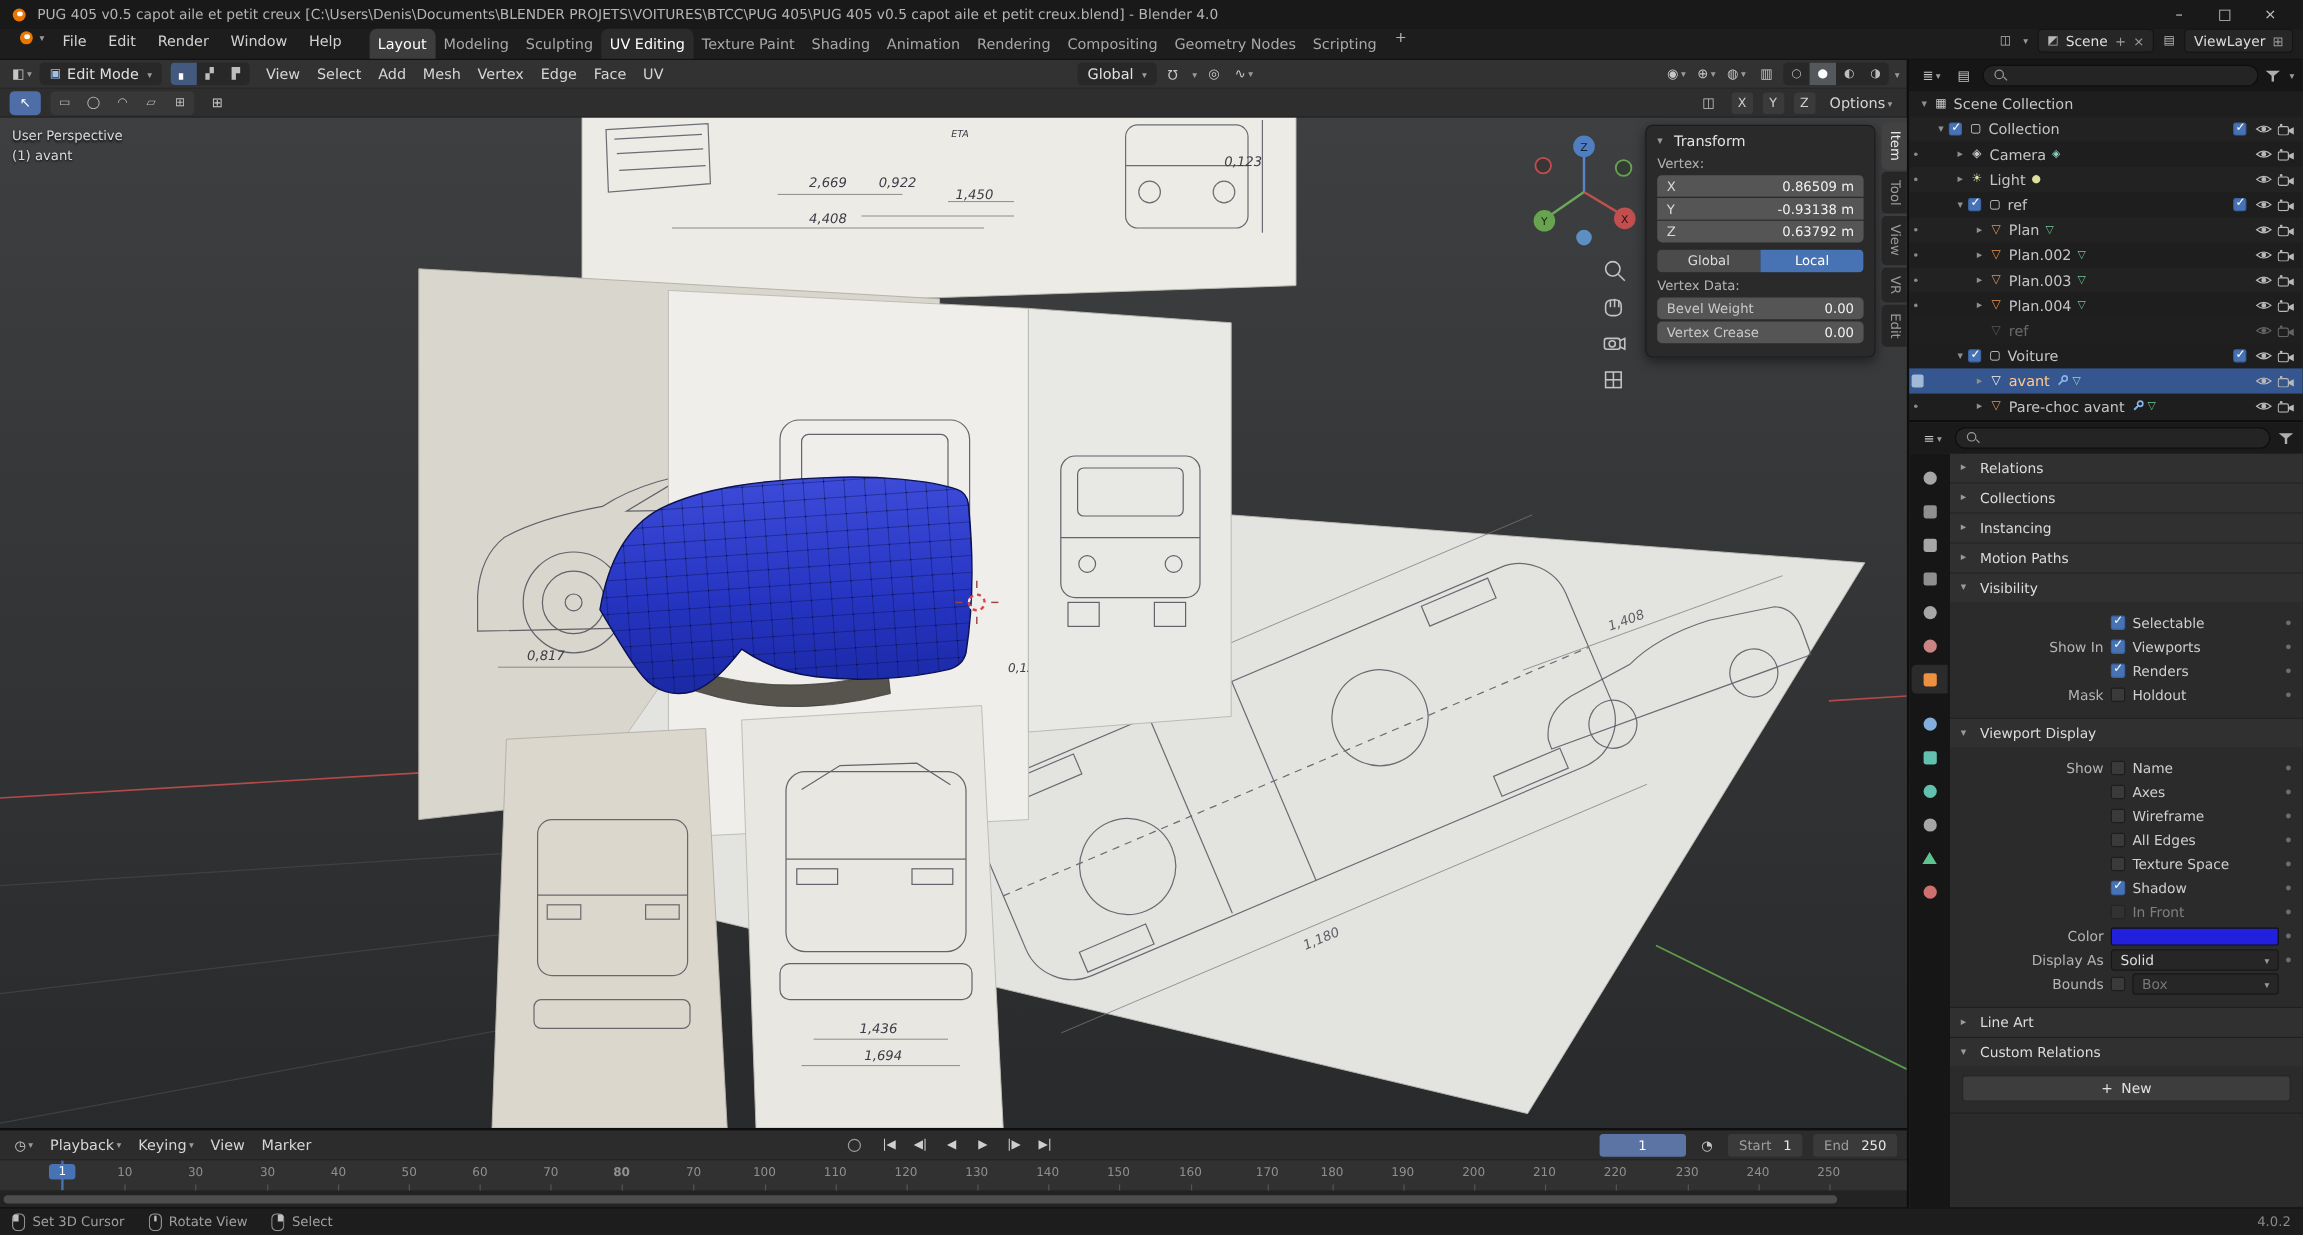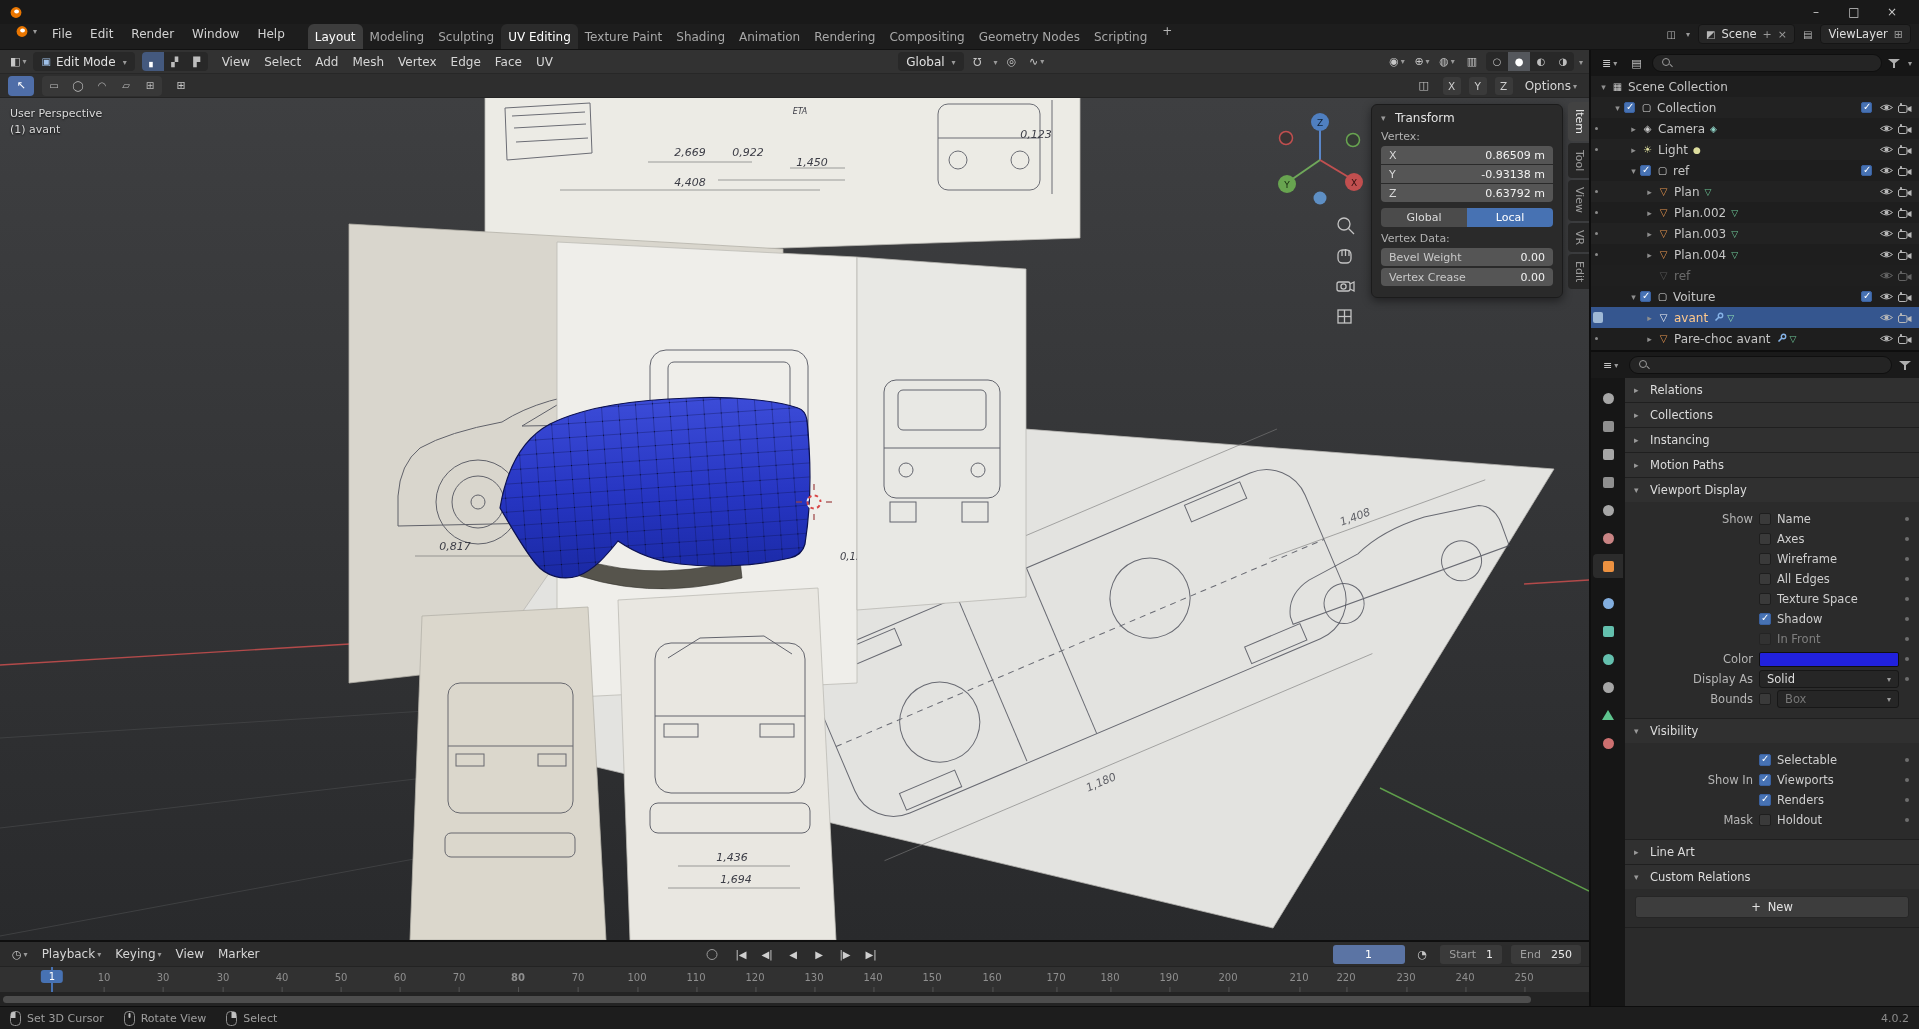--- a/index.html
+++ b/index.html
@@ -173,20 +173,21 @@
 </head>
 <body>
 
 <div class="titlebar">
   <span style="display:flex">
     <svg width="15" height="13">
         <circle cx="8" cy="6.5" r="5.4" fill="#ea7600"></circle>
         <ellipse cx="8.6" cy="5.6" rx="2.4" ry="2" fill="#fff"></ellipse>
       </svg>
   </span>
+  <span class="title-text">PUG 405 v0.5 capot aile et petit creux [C:\Users\Denis\Documents\BLENDER PROJETS\VOITURES\BTCC\PUG 405\PUG 405 v0.5 capot aile et petit creux.blend] - Blender 4.0</span>
   <span class="win-controls">
     <span class="win-btn">–</span>
     <span class="win-btn">□</span>
     <span class="win-btn">×</span>
   </span>
 </div>
 
 <div class="menubar">
   <span class="app-icon">
     <svg width="15" height="13">
@@ -649,21 +650,21 @@
             <span class="tick" style="left: 696px;">110</span>
             <span class="tick" style="left: 755px;">120</span>
             <span class="tick" style="left: 814px;">130</span>
             <span class="tick" style="left: 873px;">140</span>
             <span class="tick" style="left: 932px;">150</span>
             <span class="tick" style="left: 992px;">160</span>
             <span class="tick" style="left: 1056px;">170</span>
             <span class="tick" style="left: 1110px;">180</span>
             <span class="tick" style="left: 1169px;">190</span>
             <span class="tick" style="left: 1228px;">200</span>
-            <span class="tick" style="left: 1287px; margin-left: 12px;">210</span>
+            <span class="tick" style="left: 1287px;">210</span>
             <span class="tick" style="left: 1346px;">220</span>
             <span class="tick" style="left: 1406px;">230</span>
             <span class="tick" style="left: 1465px;">240</span>
             <span class="tick" style="left: 1524px;">250</span>
           </div>
       <div class="playhead" style="left: 51px;">
         <span class="ph-badge">1</span>
       </div>
     </div>
     <div class="tl-scroll">
@@ -1121,20 +1122,57 @@
             </div>
               </div>
 
             <div class="sec">
                 <div class="sec-h">
               <span class="arr"></span>
               <span>Motion Paths</span>
             </div>
               </div>
           </div>
+
+        <div class="sec">
+          <div class="sec-h">
+            <span class="arr open"></span>
+            <span>Visibility</span>
+          </div>
+          <div class="sec-body">
+
+              <div class="prow">
+                <span class="plabel"></span>
+                <span class="cb on"></span>
+                <span class="cbl">Selectable</span>
+                <span class="anim-dot"></span>
+              </div>
+
+              <div class="prow">
+                <span class="plabel">Show In</span>
+                <span class="cb on"></span>
+                <span class="cbl">Viewports</span>
+                <span class="anim-dot"></span>
+              </div>
+
+              <div class="prow">
+                <span class="plabel"></span>
+                <span class="cb on"></span>
+                <span class="cbl">Renders</span>
+                <span class="anim-dot"></span>
+              </div>
+
+              <div class="prow">
+                <span class="plabel">Mask</span>
+                <span class="cb"></span>
+                <span class="cbl">Holdout</span>
+                <span class="anim-dot"></span>
+              </div>
+            </div>
+        </div>
 
         <div class="sec">
           <div class="sec-h">
             <span class="arr open"></span>
             <span>Viewport Display</span>
           </div>
           <div class="sec-body">
             <div>
 
                 <div class="prow">
@@ -1204,57 +1242,20 @@
               <span class="cb"></span>
               <span class="pdrop dim2">
                 <span>Box</span>
                 <span class="cv"></span>
               </span>
             </div>
           </div>
         </div>
 
         <div class="sec">
-          <div class="sec-h">
-            <span class="arr open"></span>
-            <span>Visibility</span>
-          </div>
-          <div class="sec-body">
-
-              <div class="prow">
-                <span class="plabel"></span>
-                <span class="cb on"></span>
-                <span class="cbl">Selectable</span>
-                <span class="anim-dot"></span>
-              </div>
-
-              <div class="prow">
-                <span class="plabel">Show In</span>
-                <span class="cb on"></span>
-                <span class="cbl">Viewports</span>
-                <span class="anim-dot"></span>
-              </div>
-
-              <div class="prow">
-                <span class="plabel"></span>
-                <span class="cb on"></span>
-                <span class="cbl">Renders</span>
-                <span class="anim-dot"></span>
-              </div>
-
-              <div class="prow">
-                <span class="plabel">Mask</span>
-                <span class="cb"></span>
-                <span class="cbl">Holdout</span>
-                <span class="anim-dot"></span>
-              </div>
-            </div>
-        </div>
-
-        <div class="sec">
               <div class="sec-h">
           <span class="arr"></span>
           <span>Line Art</span>
         </div>
             </div>
 
         <div class="sec">
           <div class="sec-h">
             <span class="arr open"></span>
             <span>Custom Relations</span>

